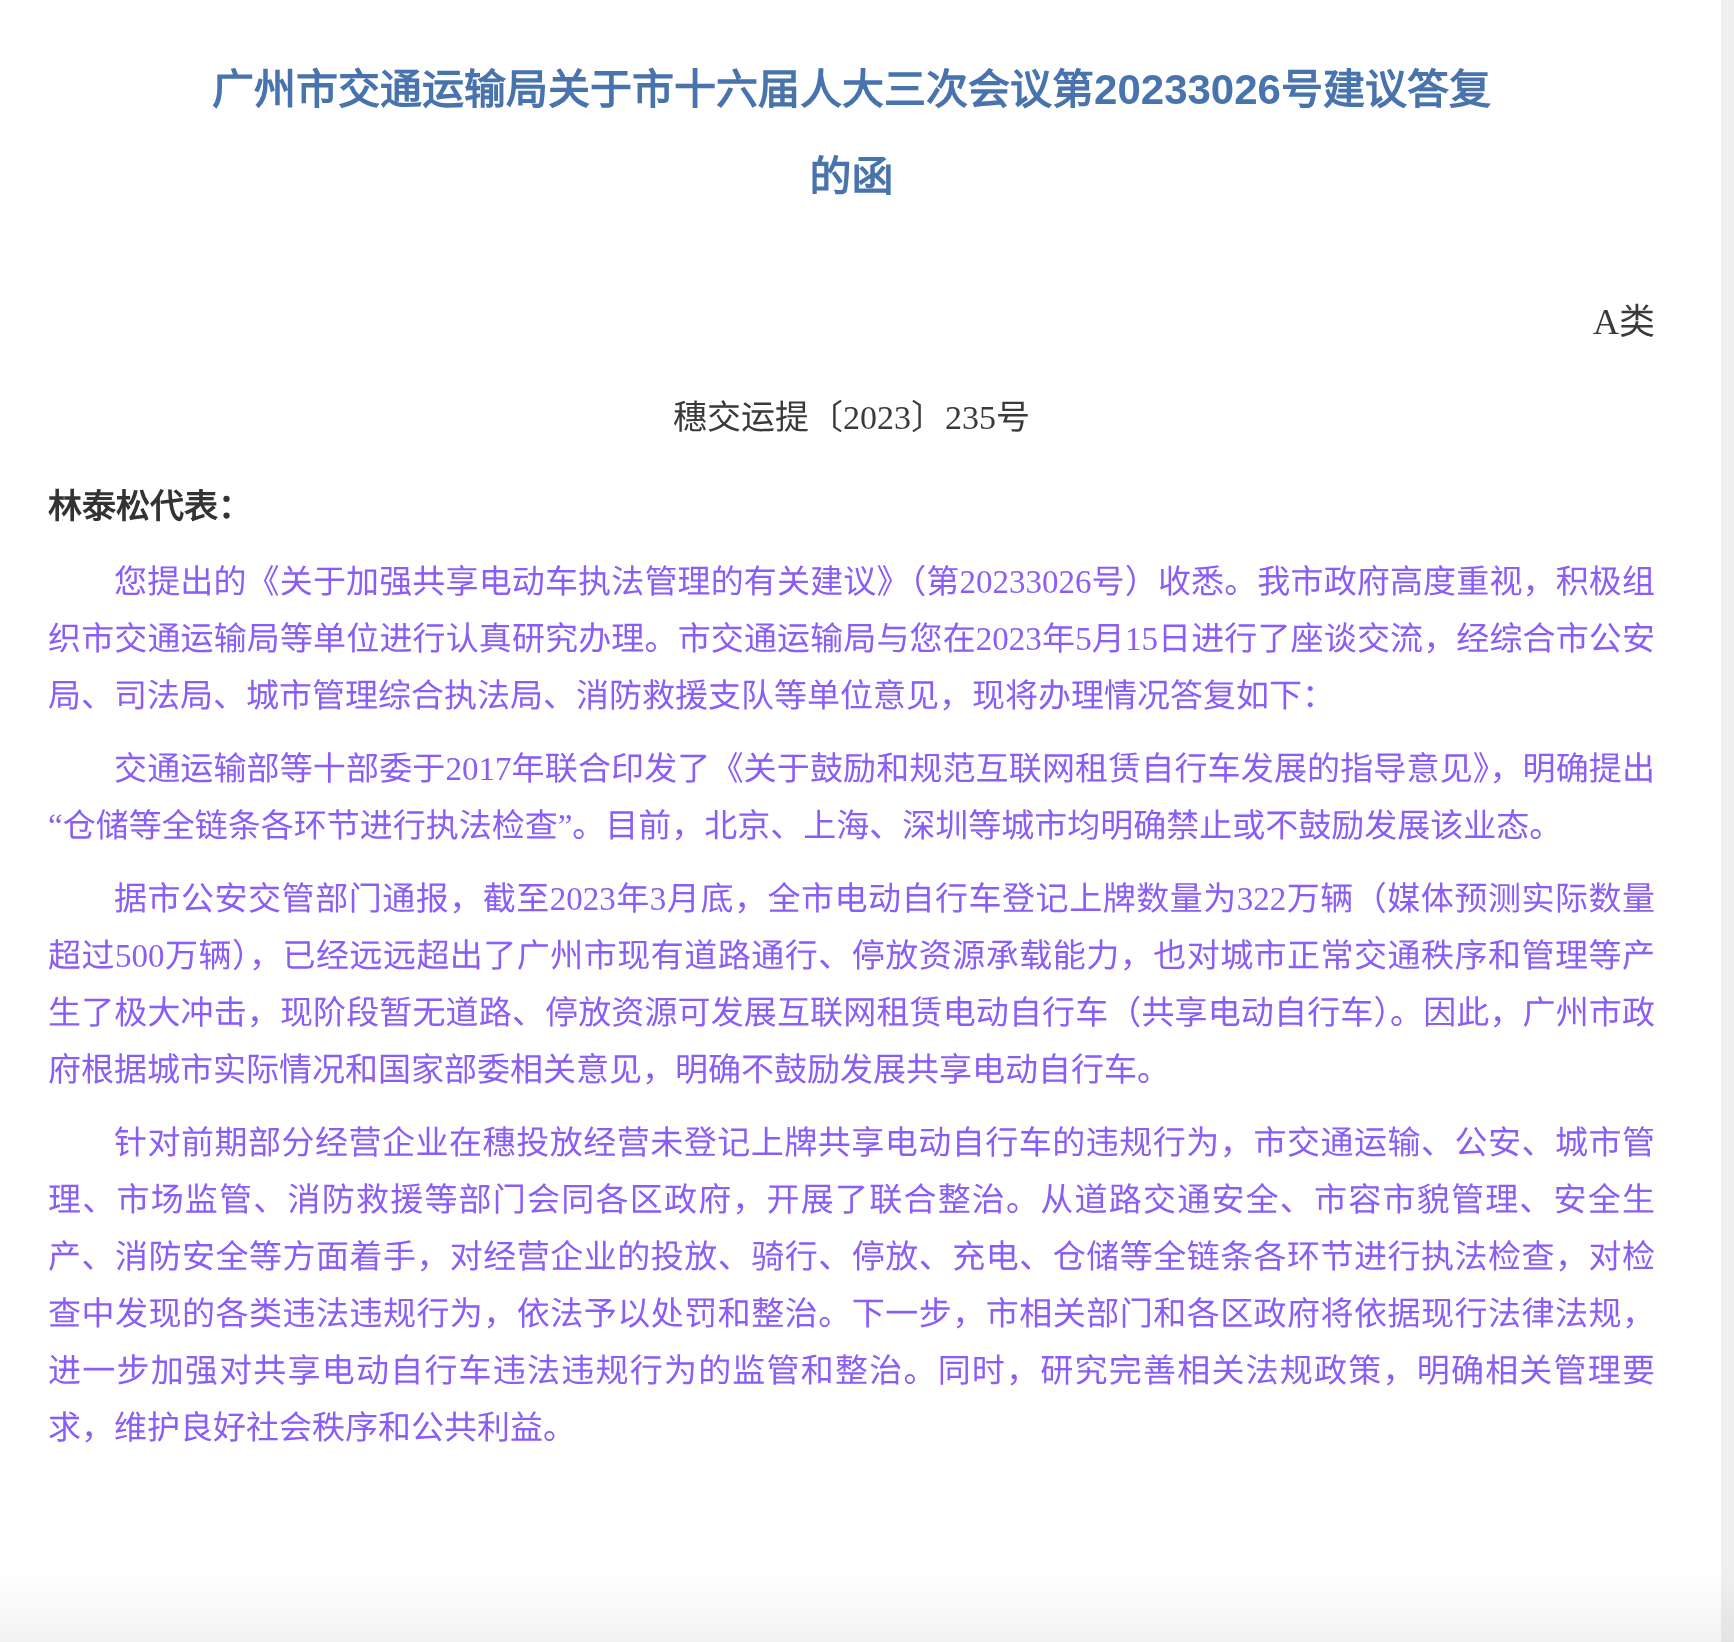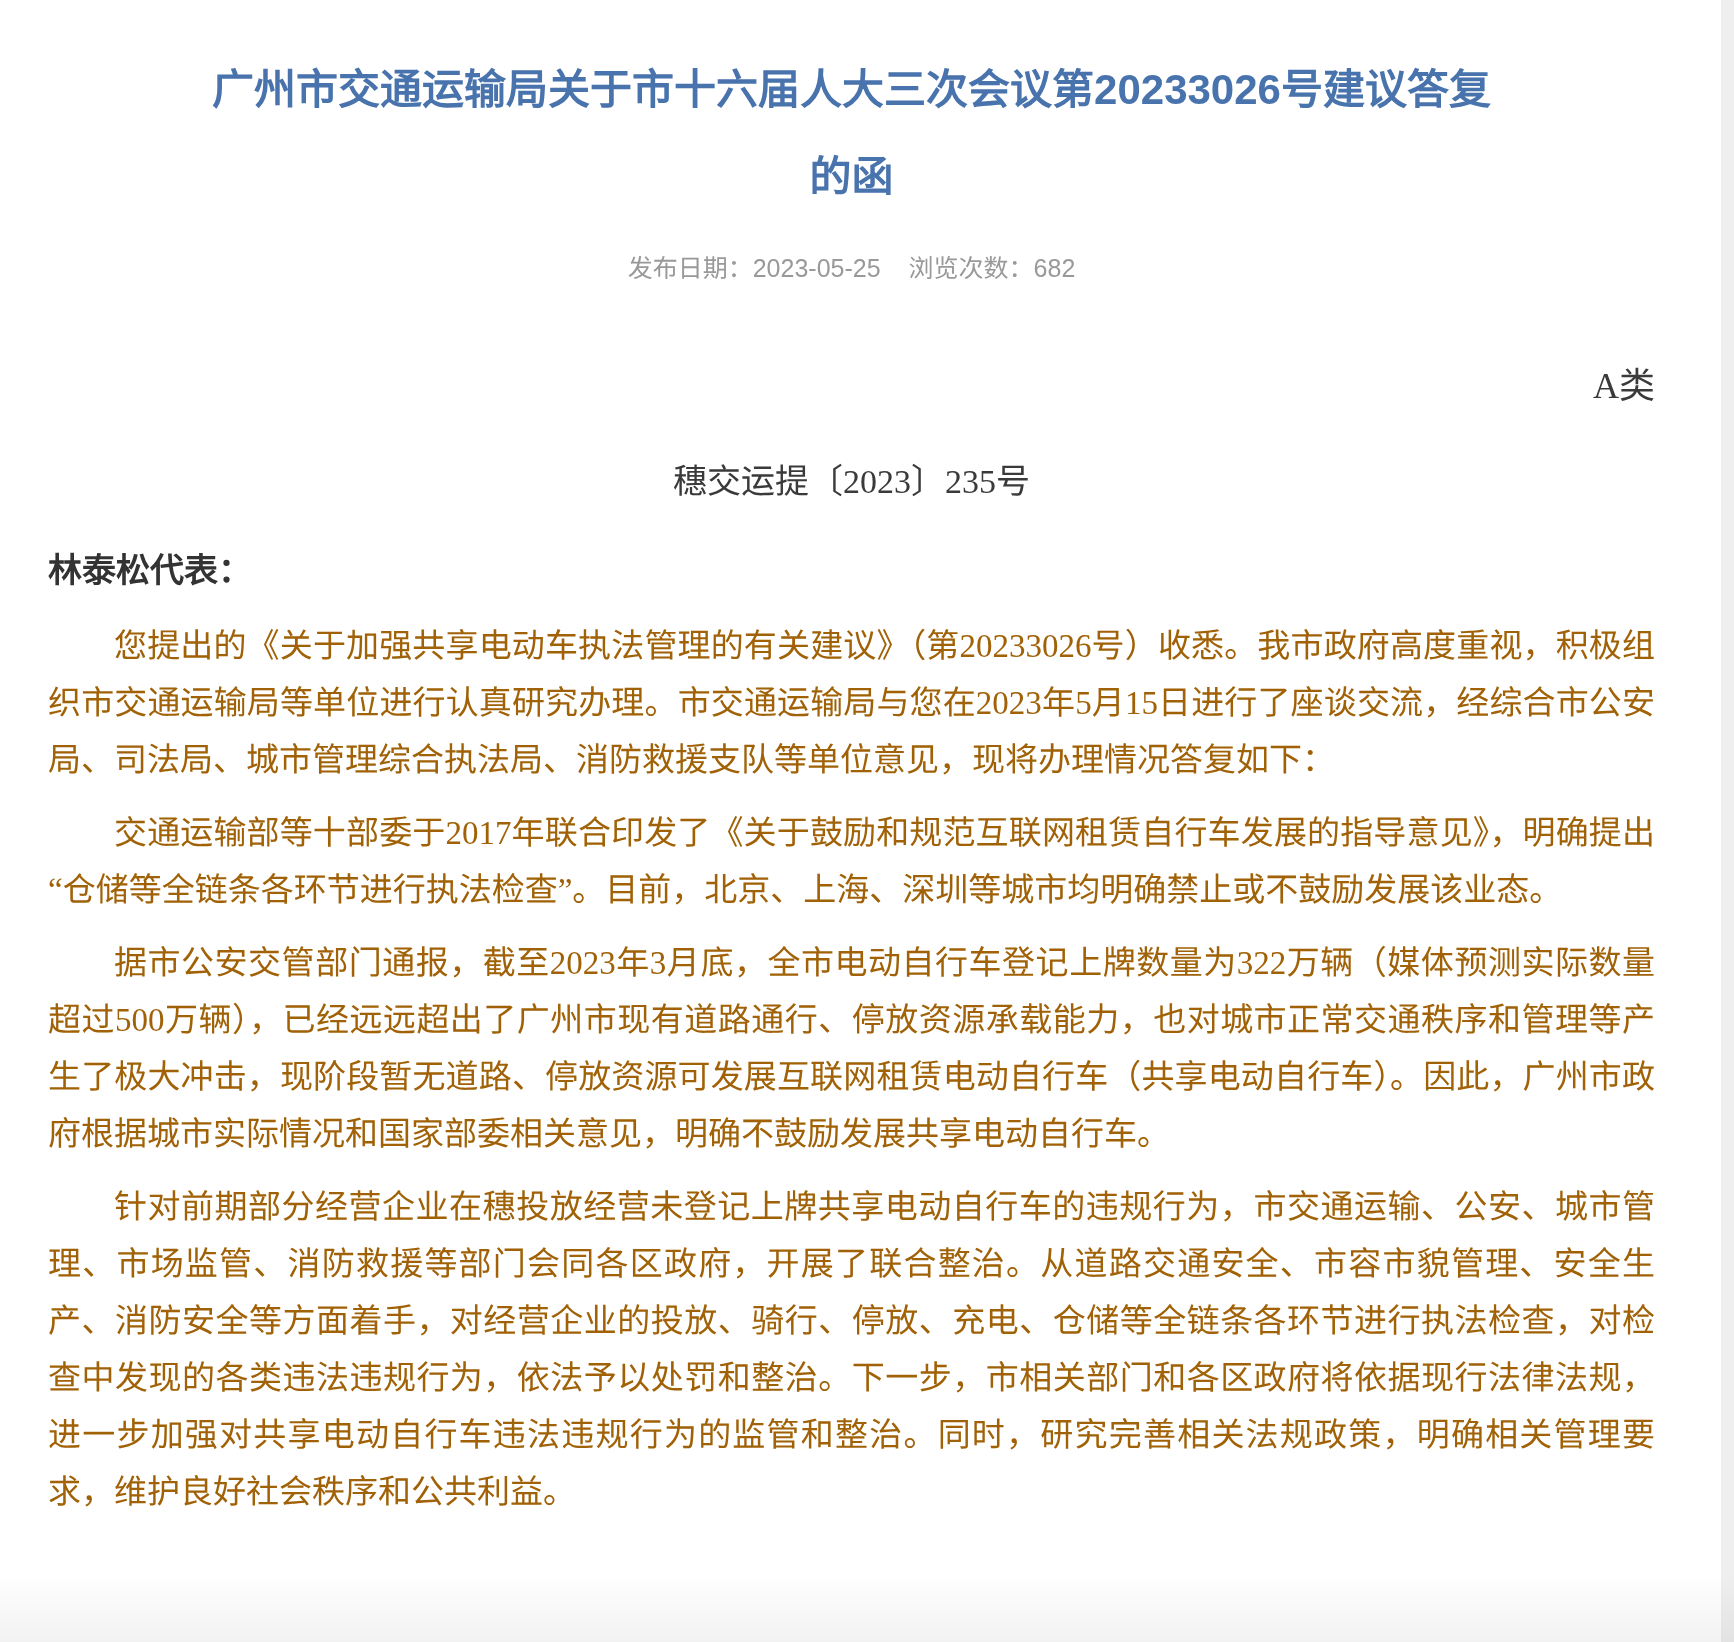--- a/index.html
+++ b/index.html
@@ -77,37 +77,34 @@
     font-size: 34px;
     color: #333333;
     font-weight: bold;
   }
   .body-paragraphs p {
     margin: 16px 0 0 0;
     font-size: 33px;
     line-height: 57px;
     text-align: justify;
     text-indent: 2em;
-    color: #a16207;
+    color: #8b5cf6;
   }
   .body-paragraphs p:first-child {
     margin-top: 26px;
   }
 </style>
 </head>
 <body>
 
 <div class="page">
   <div class="content">
 
     <h1 class="doc-title">广州市交通运输局关于市十六届人大三次会议第20233026号建议答复的函</h1>
 
-    <div class="meta">
-      <span>发布日期：</span><span>2023-05-25</span><span class="sep"></span><span>浏览次数：</span><span>682</span>
-    </div>
 
     <div class="doc-class">A类</div>
 
     <div class="doc-number">穗交运提〔2023〕235号</div>
 
     <div class="salutation">林泰松代表：</div>
 
     <div class="body-paragraphs">
       <p>您提出的《关于加强共享电动车执法管理的有关建议》（第20233026号）收悉。我市政府高度重视，积极组织市交通运输局等单位进行认真研究办理。市交通运输局与您在2023年5月15日进行了座谈交流，经综合市公安局、司法局、城市管理综合执法局、消防救援支队等单位意见，现将办理情况答复如下：</p>
       <p>交通运输部等十部委于2017年联合印发了《关于鼓励和规范互联网租赁自行车发展的指导意见》，明确提出“仓储等全链条各环节进行执法检查”。目前，北京、上海、深圳等城市均明确禁止或不鼓励发展该业态。</p>

